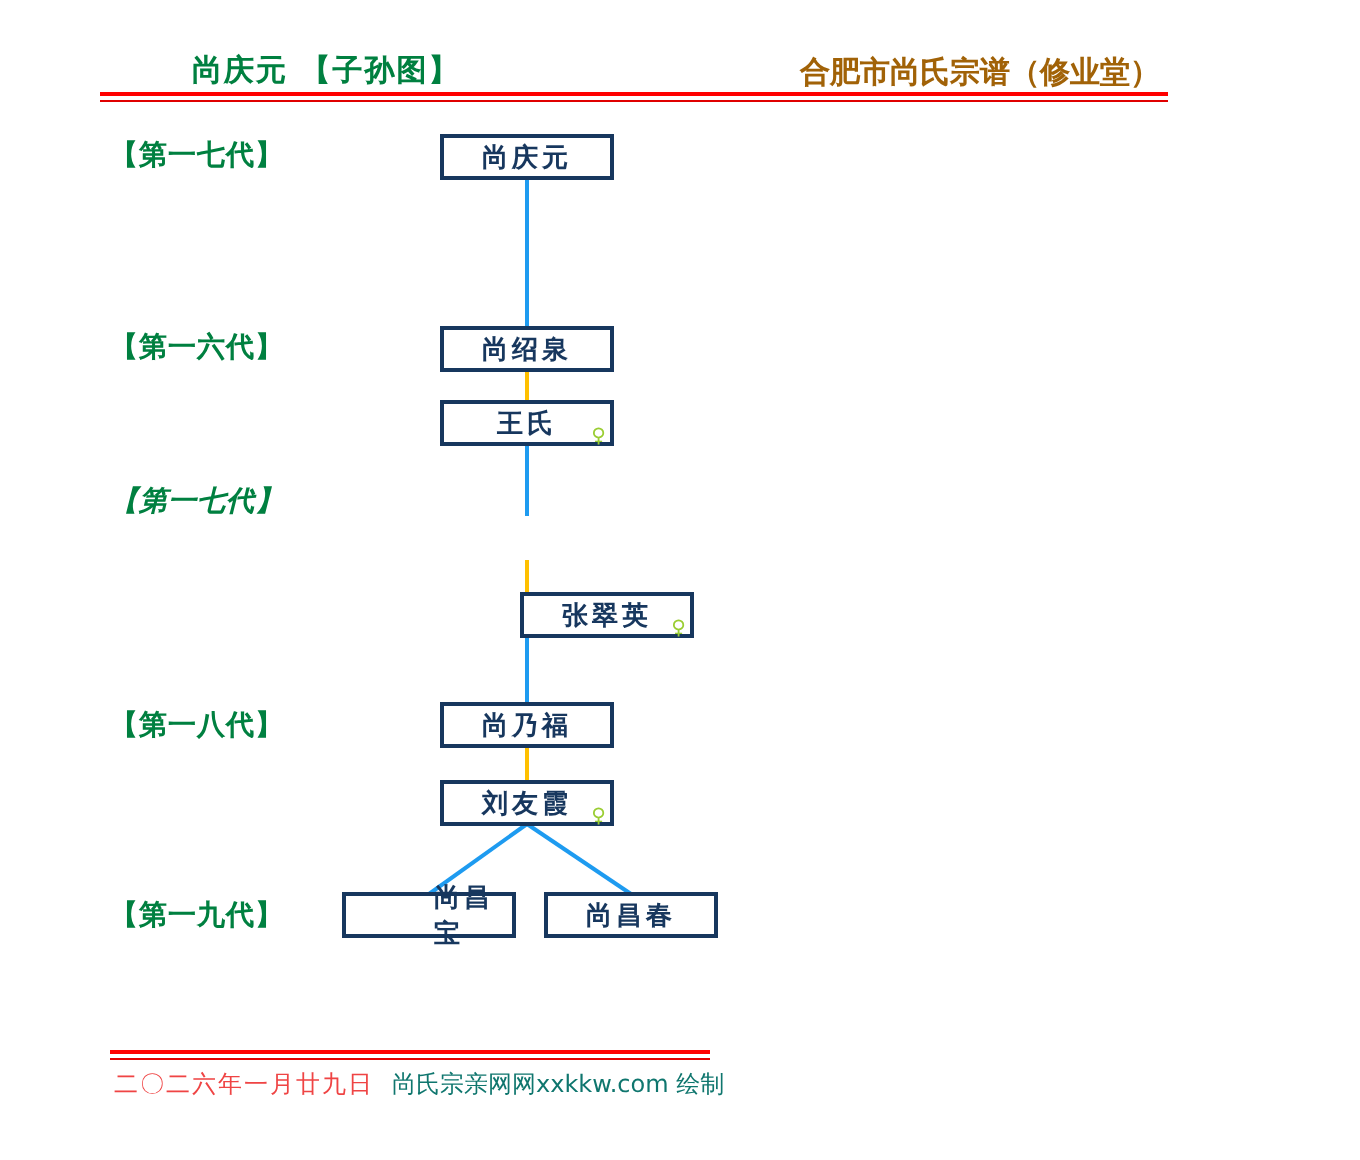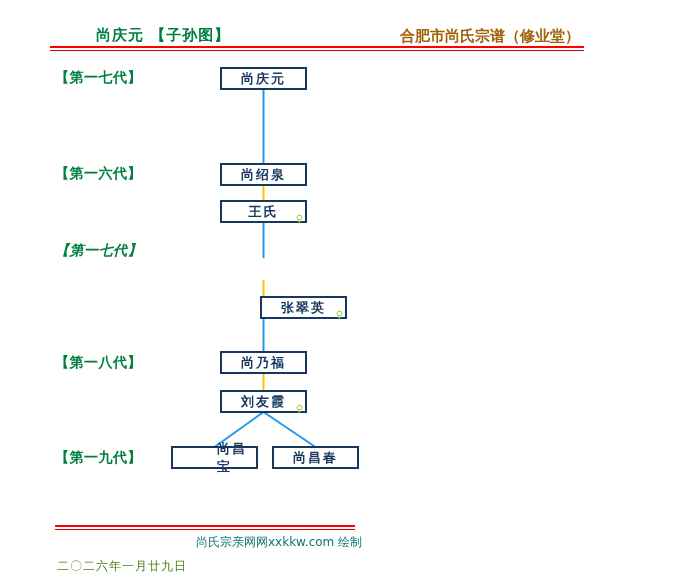--- a/index.html
+++ b/index.html
@@ -40,22 +40,22 @@
   }
   .p0{left:220px;top:67px;} .p1{left:220px;top:163px;} .p2{left:220px;top:200px;justify-content:center;}
   .p3{left:220px;top:257px;} .p4{left:220px;top:296px;margin-left:40px;} .p5{left:220px;top:351px;}
   .p6{left:220px;top:390px;} .p7{left:171px;top:446px;padding-left:44px;} .p8{left:272px;top:446px;}
   .female-mark{
     position:absolute;right:2px;bottom:-3px;font-size:10px;font-weight:normal;
     color:#9ACD32;letter-spacing:0;
   }
   
   .footer-date{
-    position:absolute;left:57px;top:534px;font-size:12px;color:#4d7c0f;
-    letter-spacing:1px;white-space:nowrap;margin-top:24px;
+    position:absolute;left:57px;top:534px;font-size:12px;color:#ef4444;
+    letter-spacing:1px;white-space:nowrap;
   }
   .footer-credit{
     position:absolute;left:196px;top:534px;font-size:12px;color:#0f766e;
     white-space:nowrap;
   }
 </style>
 </head>
 <body>
 
 <div class="page">

